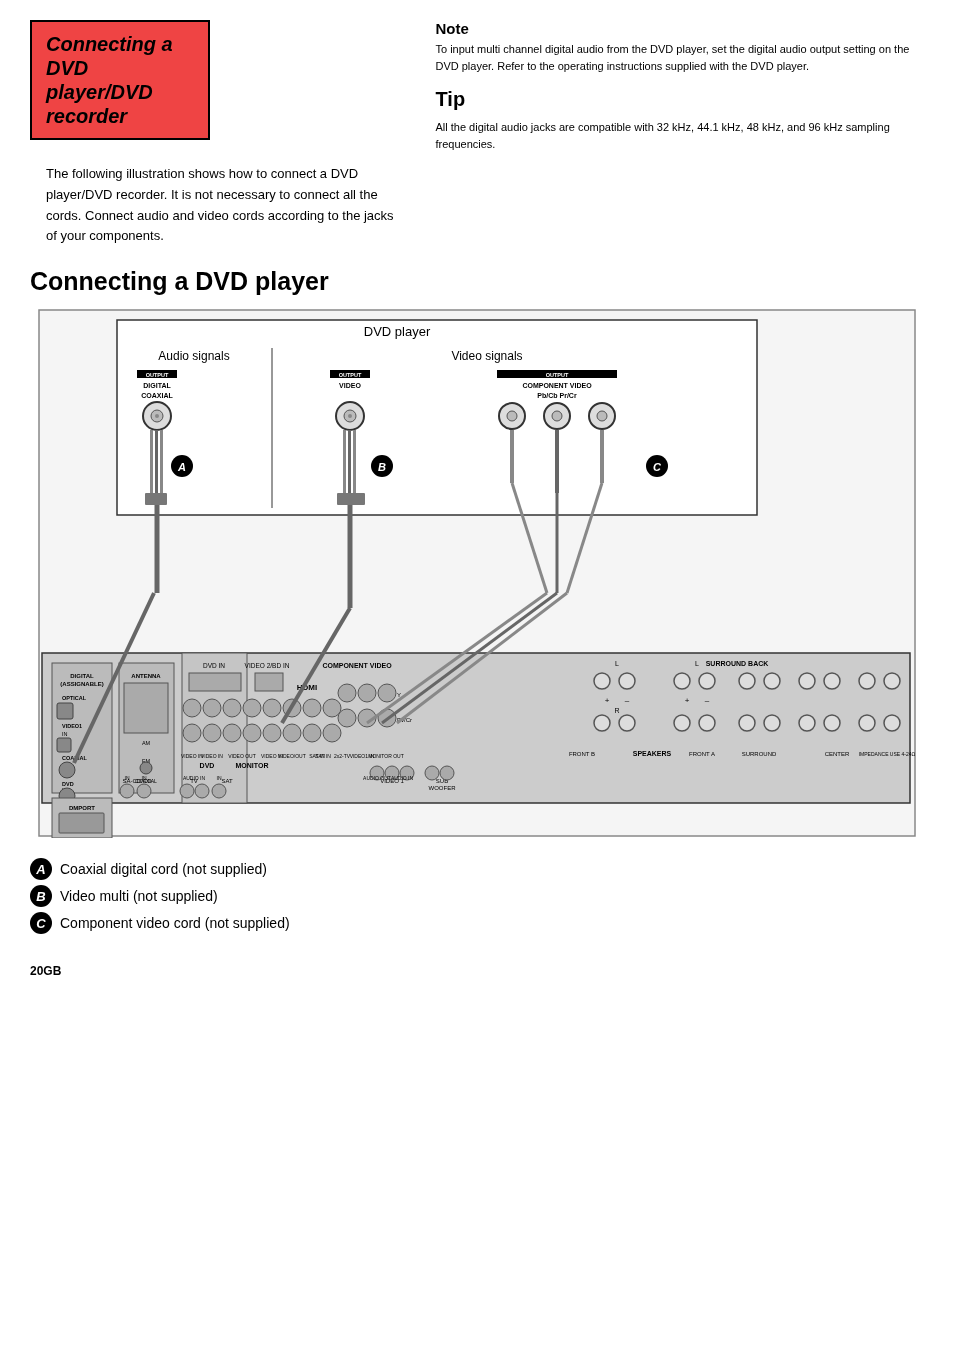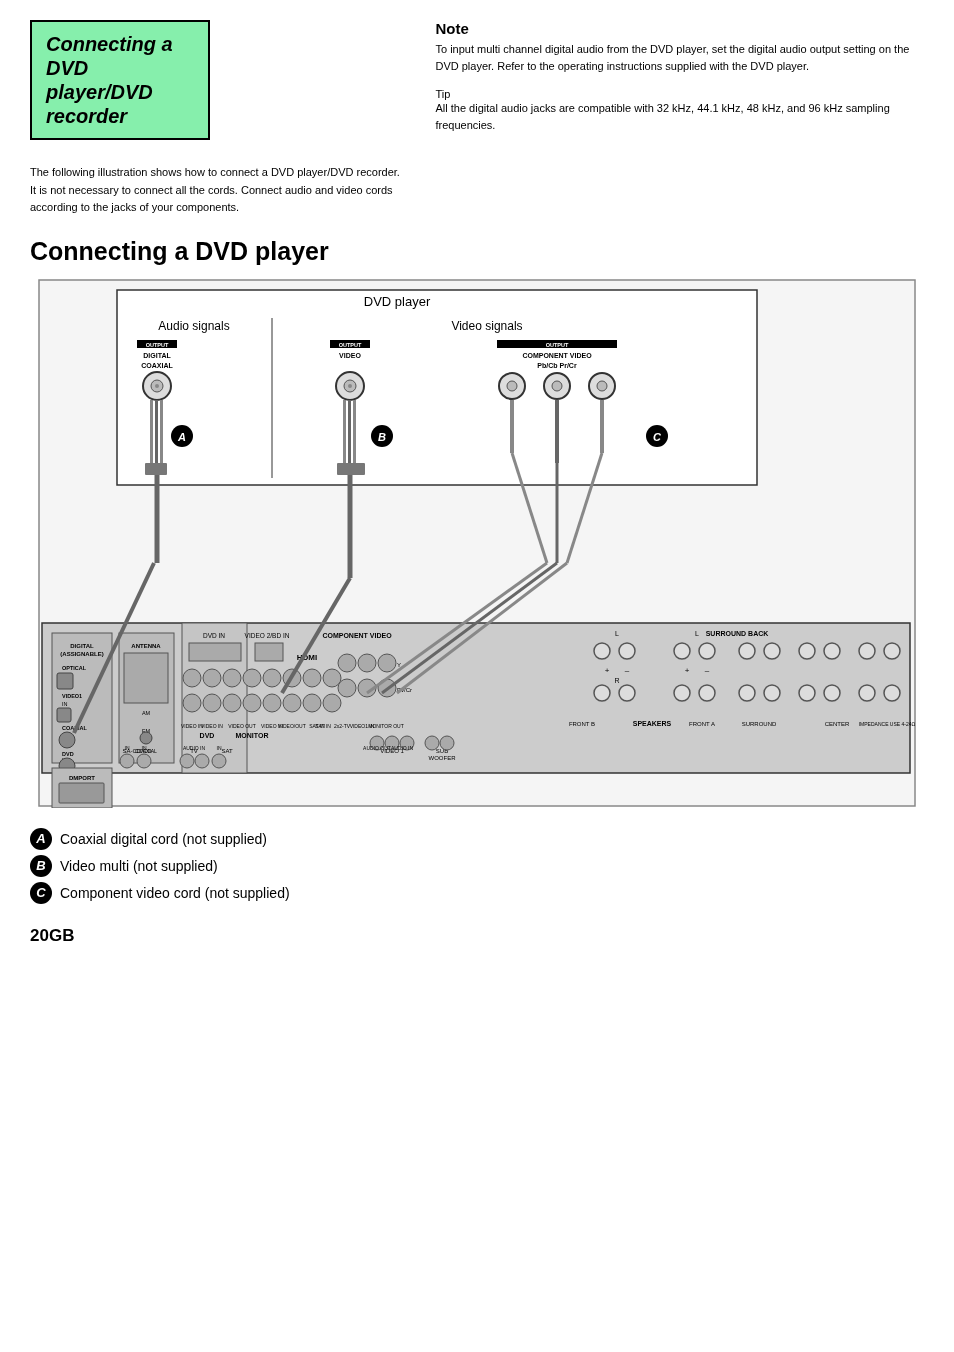--- a/index.html
+++ b/index.html
@@ -8,21 +8,21 @@
       min-height: 1352px;
       background: #fff;
       font-family: Arial, sans-serif;
       font-size: 14px;
       color: #000;
       padding: 20px 30px;
     }
 
     
     .title-box {
-      background: #86efac;
+      background: #ef4444;
       border: 2px solid #000;
       padding: 10px 14px;
       margin-bottom: 14px;
       display: inline-block;
       max-width: 48%;
     }
     .title-box h1 {
       font-size: 20px;
       font-weight: 900;
       font-style: italic;
@@ -36,28 +36,28 @@
     }
     .top-left { flex: 0 0 42%; }
     .top-right { flex: 1; }
 
     .top-right .note-title {
       font-weight: 700;
       font-size: 15px;
       margin-bottom: 4px;
     }
     .top-right .tip-title {
-      font-weight: 400;
-      font-size: 11px;
+      font-weight: 700;
+      font-size: 20px;
       margin-top: 14px;
-      margin-bottom: 0;
+      margin-bottom: 8px;
     }
     .top-right p { font-size: 11px; line-height: 1.5; }
 
-    .body-text { font-size: 11px; line-height: 1.6; margin-top: 10px; }
+    .body-text { font-size: 13px; line-height: 1.6; margin-top: 10px; margin-left: 16px; }
 
     .section-title {
       font-size: 25px;
       font-weight: 700;
       margin: 18px 0 12px 0;
     }
 
     
     .legend {
       margin-top: 20px;
@@ -78,22 +78,22 @@
       font-style: italic;
       font-size: 13px;
       display: flex;
       align-items: center;
       justify-content: center;
       margin-right: 8px;
       flex-shrink: 0;
     }
 
     .page-num {
-      margin-top: 22px;
-      font-size: 17px;
+      margin-top: 30px;
+      font-size: 12px;
       font-weight: 700;
     }
 
     
     .diagram-svg {
       width: 880px;
       height: 530px;
       display: block;
     }
   </style>

